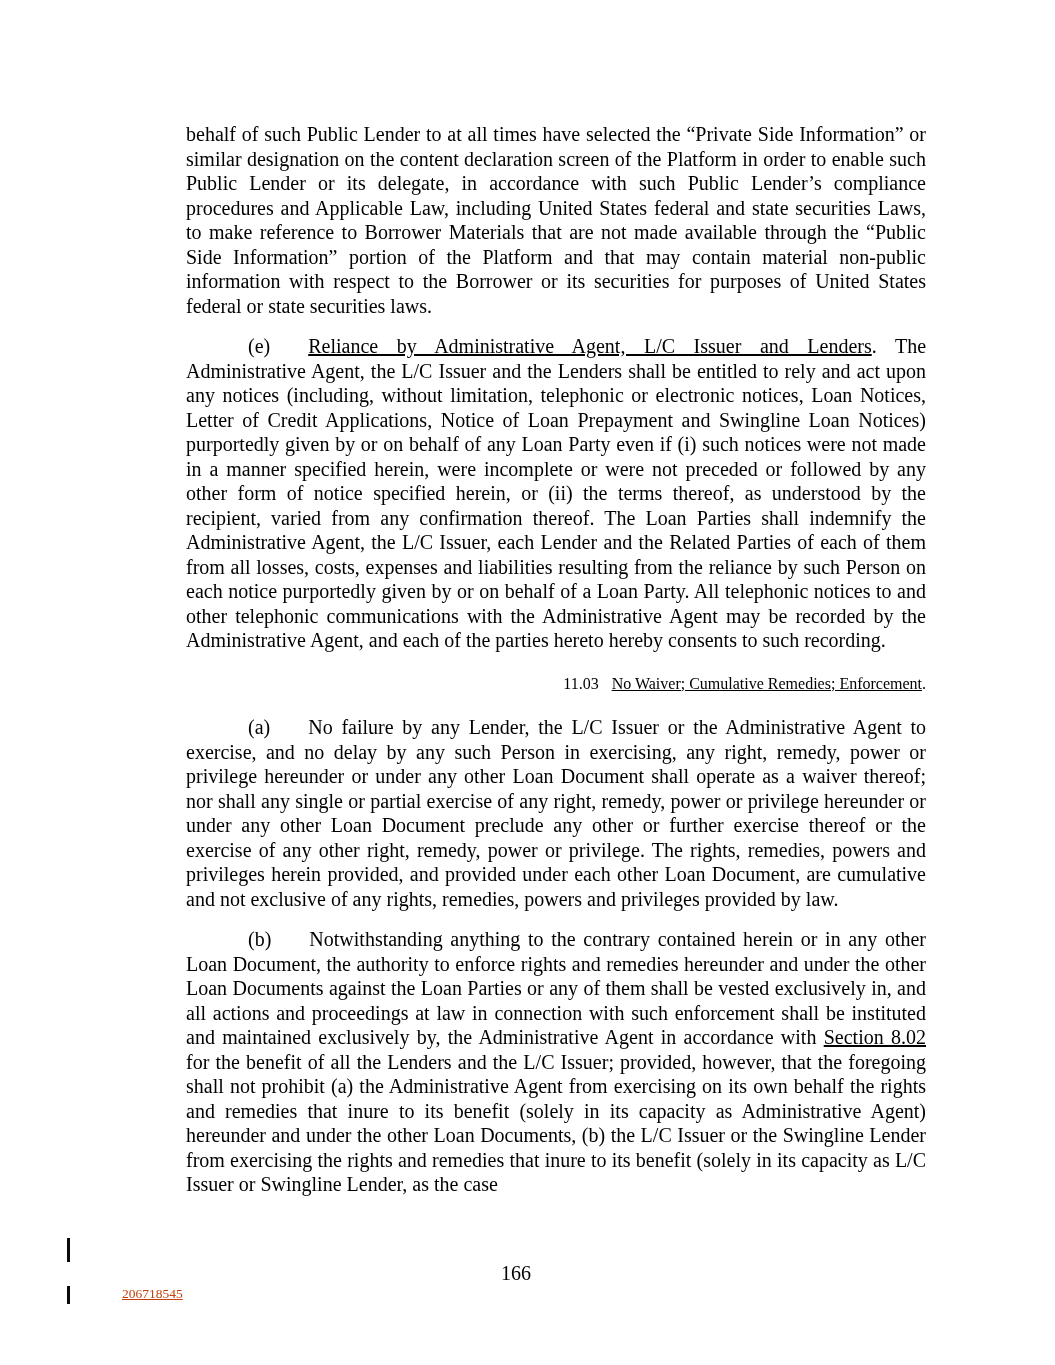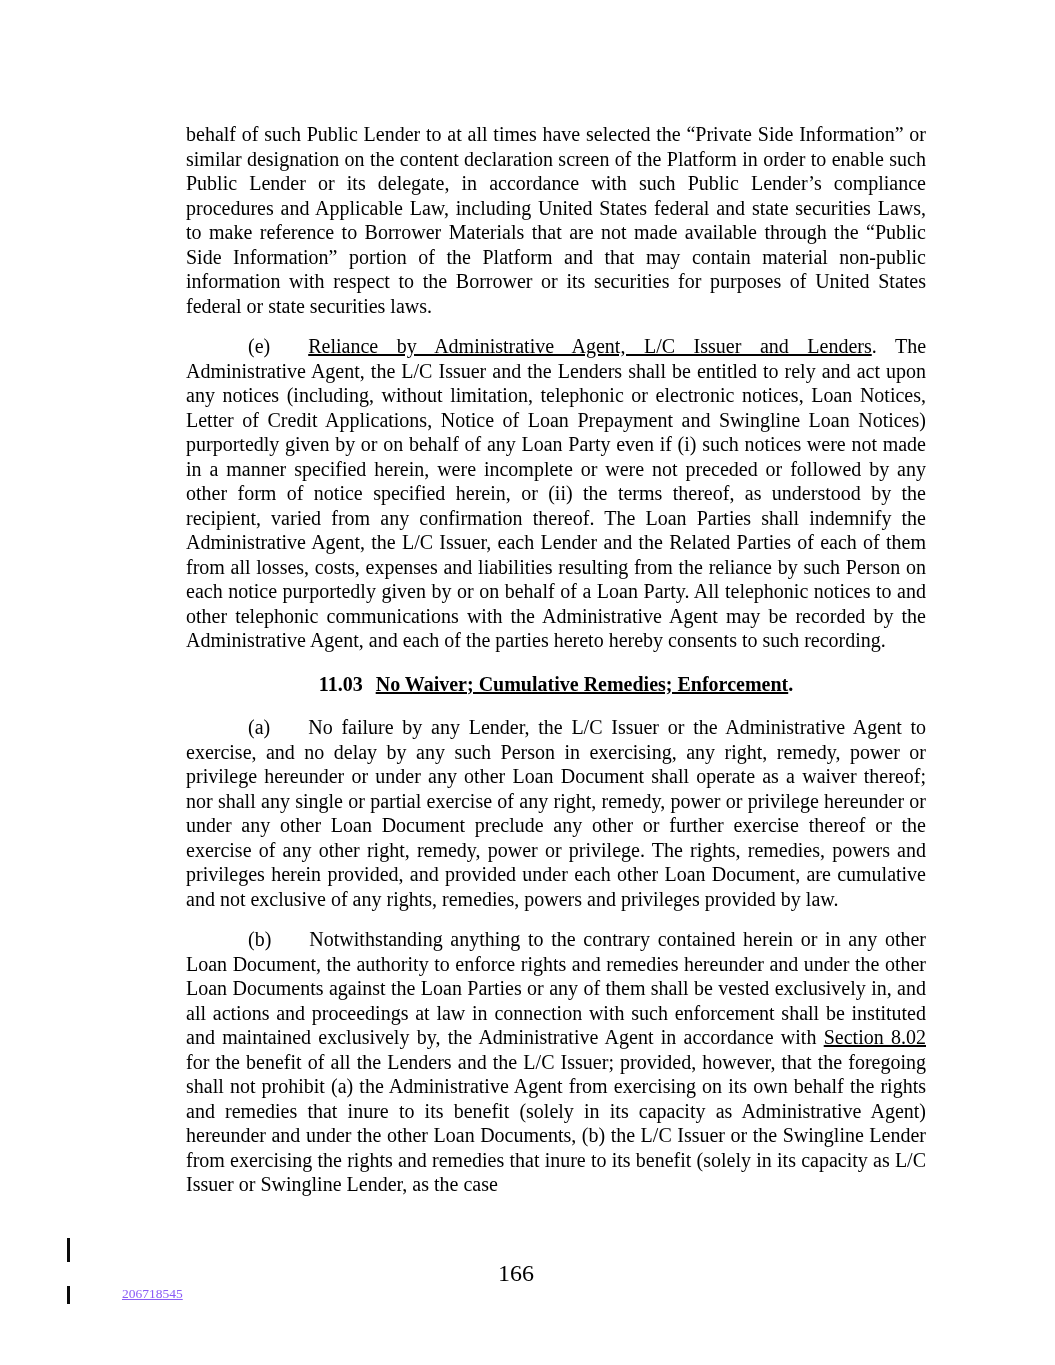--- a/index.html
+++ b/index.html
@@ -38,32 +38,32 @@
     width: 38px;
   }
   .tab-sm {
     display: inline-block;
     width: 13px;
   }
   .u { text-decoration: underline; }
   .i { }
   .section-heading {
     margin: 19px 0 19px 0;
-    font-weight: bold;
-    text-align: center;
-    font-size: 20px;
+    font-weight: normal;
+    text-align: right;
+    font-size: 16px;
     line-height: 24.5px;
   }
   .page-number {
     position: absolute;
     left: 0;
     top: 1261px;
     width: 1032px;
     text-align: center;
-    font-size: 24px;
+    font-size: 20px;
     line-height: 24.5px;
   }
   .doc-id-link {
     position: absolute;
     left: 122px;
     top: 1286px;
     font-size: 13.5px;
     line-height: 16px;
     text-decoration: underline;
     cursor: pointer;
@@ -94,15 +94,15 @@
 
     <p class="para indent"><span>(b)</span><span class="tab"></span><span>Notwithstanding anything to the contrary contained herein or in any other Loan Document, the authority to enforce rights and remedies hereunder and under the other Loan Documents against the Loan Parties or any of them shall be vested exclusively in, and all actions and proceedings at law in connection with such enforcement shall be instituted and maintained exclusively by, the Administrative Agent in accordance with </span><span class="u">Section 8.02</span><span> for the benefit of all the Lenders and the L/C Issuer; </span><span class="i">provided</span><span>, </span><span class="i">however</span><span>, that the foregoing shall not prohibit (a) the Administrative Agent from exercising on its own behalf the rights and remedies that inure to its benefit (solely in its capacity as Administrative Agent) hereunder and under the other Loan Documents, (b) the L/C Issuer or the Swingline Lender from exercising the rights and remedies that inure to its benefit (solely in its capacity as L/C Issuer or Swingline Lender, as the case</span></p>
 
   </div>
 
   <div class="change-bar change-bar-1"></div>
   <div class="change-bar change-bar-2"></div>
 
   <div class="page-number">166</div>
 
-  <a class="doc-id-link" style="color: #8b5cf6;">206718545</a>
+  <a class="doc-id-link" style="color: #c2410c;">206718545</a>
 
 </div>
 
 </body></html>

